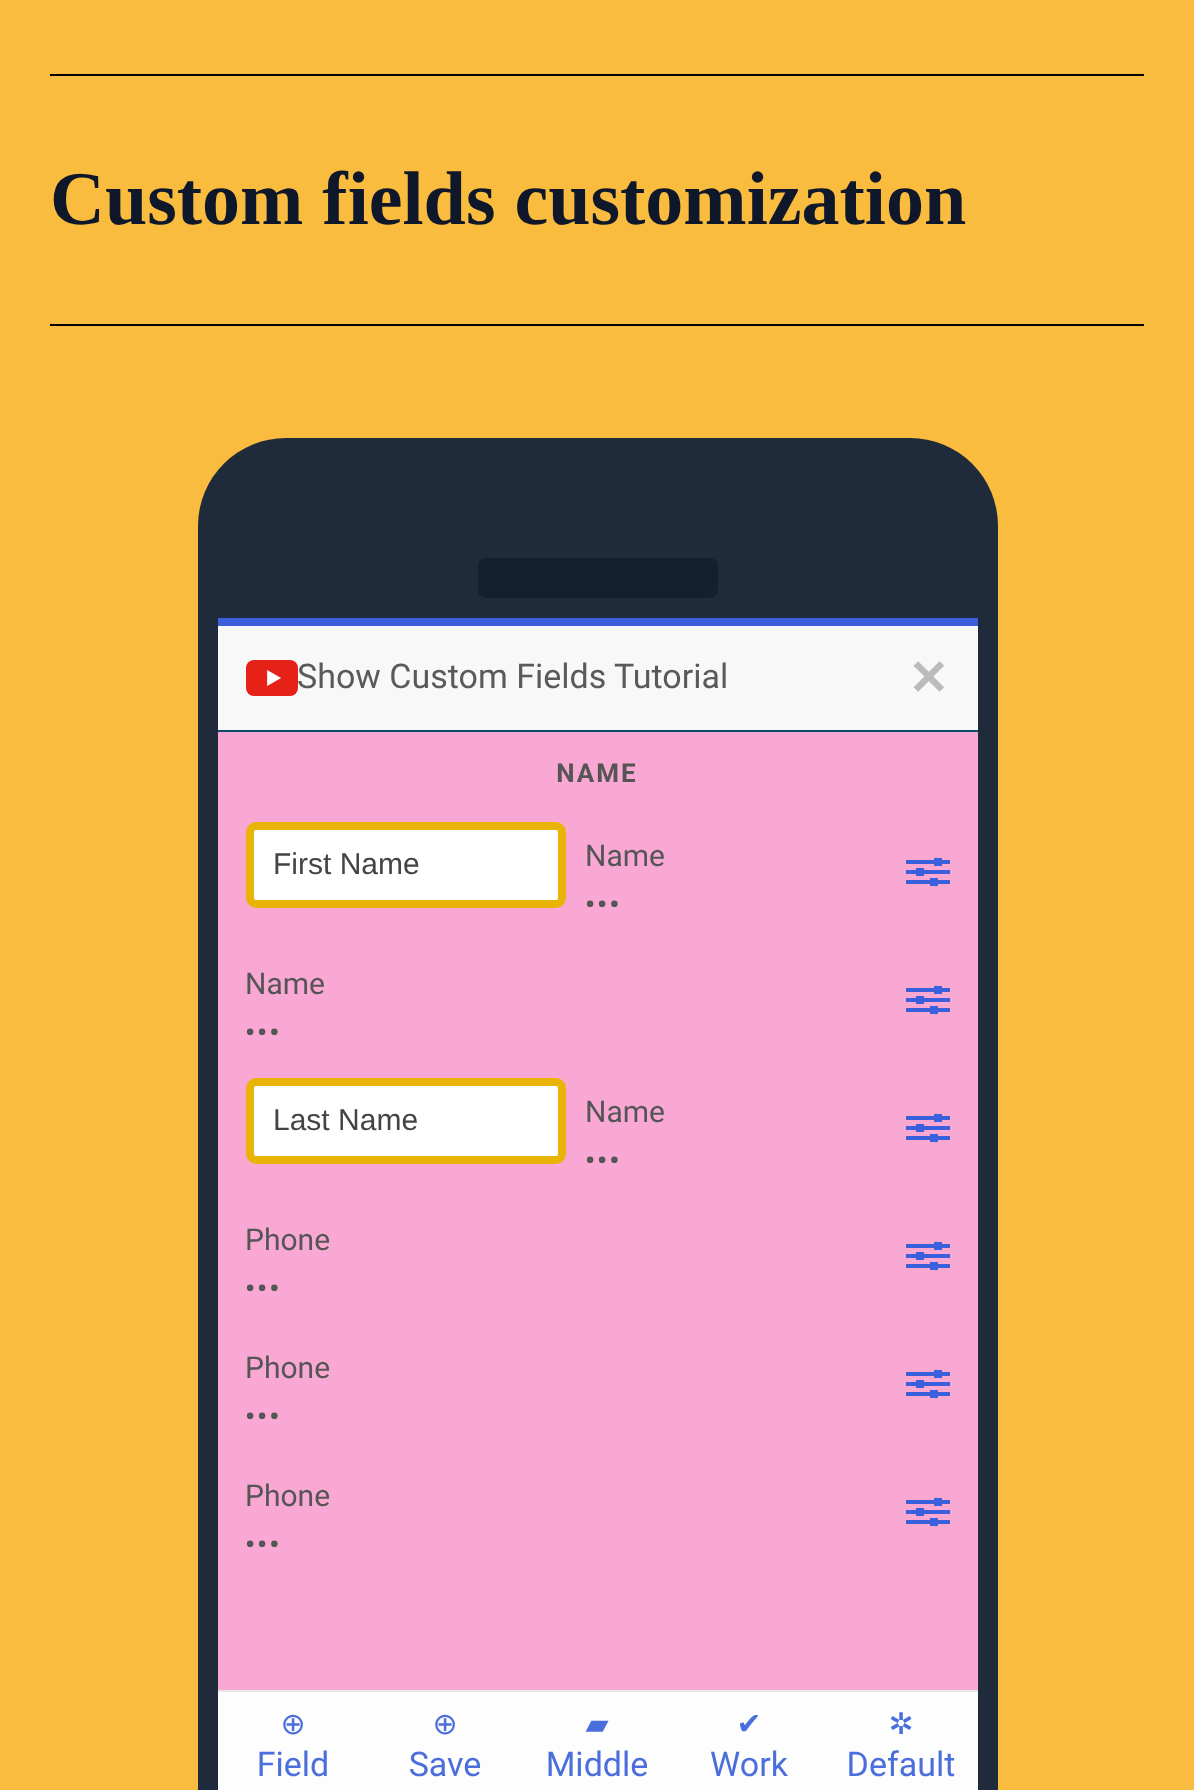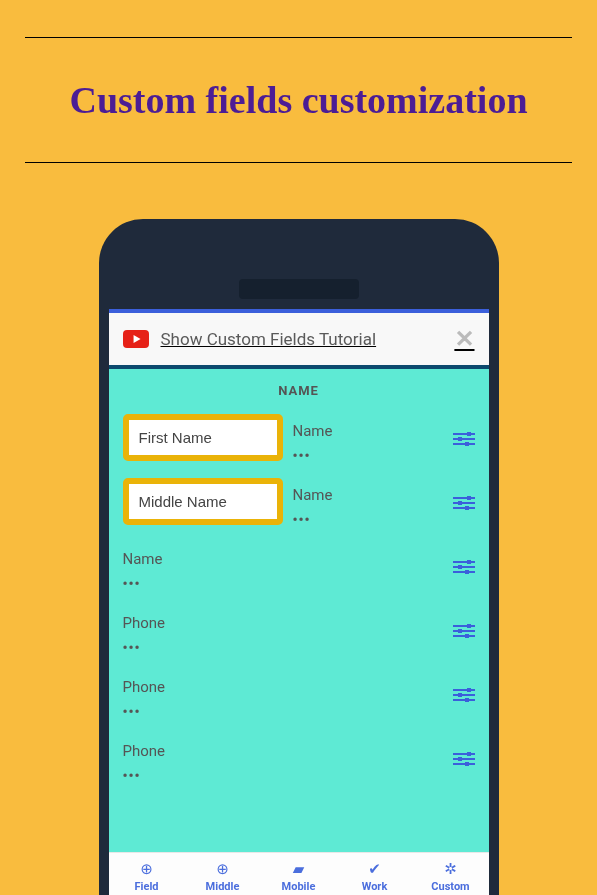--- a/index.html
+++ b/index.html
@@ -15,22 +15,21 @@
     }
     .hr-top {
       border: none;
       border-top: 1px solid #000;
       margin-top: 37px;
     }
     .page-title {
       font-family: Georgia, 'Times New Roman', serif;
       font-size: 38px;
       font-weight: bold;
-      text-align: center;
-      color: #4c1d95;
+      color: #0f172a;
       padding: 40px 0;
     }
     .hr-bottom {
       border: none;
       border-top: 1px solid #000;
     }
     .phone-wrapper {
       display: flex;
       justify-content: center;
       margin-top: 56px;
@@ -64,24 +63,22 @@
       overflow: hidden;
     }
     .status-bar {
       height: 4px;
       background: #3b5fdb;
     }
     .app-header {
       display: flex;
       align-items: center;
       padding: 12px 14px;
-      gap: 12px;
-      border-bottom: 4px solid #0c4a6e;
+      border-bottom: 1px solid #0c4a6e;
       background: #f8f8f8;
-      text-decoration: underline;
     }
     .youtube-icon {
       width: 26px;
       height: 18px;
       background: #e62117;
       border-radius: 4px;
       position: relative;
       flex-shrink: 0;
     }
     .youtube-icon::after {
@@ -101,40 +98,40 @@
     }
     .close-icon {
       font-size: 24px;
       color: #bbb;
       font-weight: bold;
       cursor: pointer;
     }
     .scroll-area {
       flex: 1;
       overflow-y: hidden;
-      background: #5eead4;
+      background: #f9a8d4;
     }
     .section-header {
       text-align: center;
       font-size: 13px;
       font-weight: bold;
       color: #555;
       letter-spacing: 1px;
       padding: 14px 0 10px;
     }
     .field-row {
       display: flex;
       align-items: flex-start;
       padding: 6px 14px 8px;
       gap: 10px;
     }
     .field-input {
       width: 160px;
       padding: 9px 10px;
-      border: 6px solid #eab308;
+      border: 4px solid #eab308;
       border-radius: 5px;
       font-size: 15px;
       color: #444;
       background: #fff;
     }
     .field-type-col {
       flex: 1;
       display: flex;
       flex-direction: column;
       gap: 8px;
@@ -171,22 +168,21 @@
       cursor: pointer;
       color: #4b6edd;
     }
     .bottom-icon {
       font-size: 15px;
       height: 16px;
       display: flex;
       align-items: center;
     }
     .bottom-label {
-      font-size: 11px;
-      font-weight: bold;
+      font-size: 17px;
     }
   </style>
 </head>
 <body>
 
 <div class="page-container">
   <hr class="hr-top">
   <h1 class="page-title">Custom fields customization</h1>
   <hr class="hr-bottom">
 
@@ -217,36 +213,36 @@
                 <line x1="0" y1="3" x2="22" y2="3" stroke="#3b5fdb" stroke-width="2"></line>
                 <line x1="0" y1="8" x2="22" y2="8" stroke="#3b5fdb" stroke-width="2"></line>
                 <line x1="0" y1="13" x2="22" y2="13" stroke="#3b5fdb" stroke-width="2"></line>
                 <rect x="14" y="1" width="4" height="4" fill="#3b5fdb"></rect>
                 <rect x="5" y="6" width="4" height="4" fill="#3b5fdb"></rect>
                 <rect x="12" y="11" width="4" height="4" fill="#3b5fdb"></rect>
               </svg>
           </div>
 
           <div class="field-row">
-            <input class="field-input" value="Middle Name" style="">
             <div class="field-type-col">
               <span class="field-type">Name</span>
               <span class="field-dots">•••</span>
             </div>
             <svg class="settings-icon" width="22" height="16" viewBox="0 0 22 16">
                 <line x1="0" y1="3" x2="22" y2="3" stroke="#3b5fdb" stroke-width="2"></line>
                 <line x1="0" y1="8" x2="22" y2="8" stroke="#3b5fdb" stroke-width="2"></line>
                 <line x1="0" y1="13" x2="22" y2="13" stroke="#3b5fdb" stroke-width="2"></line>
                 <rect x="14" y="1" width="4" height="4" fill="#3b5fdb"></rect>
                 <rect x="5" y="6" width="4" height="4" fill="#3b5fdb"></rect>
                 <rect x="12" y="11" width="4" height="4" fill="#3b5fdb"></rect>
               </svg>
           </div>
 
           <div class="field-row">
+            <input class="field-input" value="Last Name" style="">
             <div class="field-type-col">
               <span class="field-type">Name</span>
               <span class="field-dots">•••</span>
             </div>
             <svg class="settings-icon" width="22" height="16" viewBox="0 0 22 16">
                 <line x1="0" y1="3" x2="22" y2="3" stroke="#3b5fdb" stroke-width="2"></line>
                 <line x1="0" y1="8" x2="22" y2="8" stroke="#3b5fdb" stroke-width="2"></line>
                 <line x1="0" y1="13" x2="22" y2="13" stroke="#3b5fdb" stroke-width="2"></line>
                 <rect x="14" y="1" width="4" height="4" fill="#3b5fdb"></rect>
                 <rect x="5" y="6" width="4" height="4" fill="#3b5fdb"></rect>
@@ -302,32 +298,32 @@
 
         </div>
 
         <div class="bottom-bar">
           <div class="bottom-item">
             <span class="bottom-icon">⊕</span>
             <span class="bottom-label">Field</span>
           </div>
           <div class="bottom-item">
             <span class="bottom-icon">⊕</span>
+            <span class="bottom-label">Save</span>
+          </div>
+          <div class="bottom-item">
+            <span class="bottom-icon">▰</span>
             <span class="bottom-label">Middle</span>
-          </div>
-          <div class="bottom-item">
-            <span class="bottom-icon">▰</span>
-            <span class="bottom-label">Mobile</span>
           </div>
           <div class="bottom-item">
             <span class="bottom-icon">✔</span>
             <span class="bottom-label">Work</span>
           </div>
           <div class="bottom-item">
             <span class="bottom-icon">✲</span>
-            <span class="bottom-label">Custom</span>
+            <span class="bottom-label">Default</span>
           </div>
         </div>
 
       </div>
     </div>
   </div>
 </div>
 
 </body></html>

